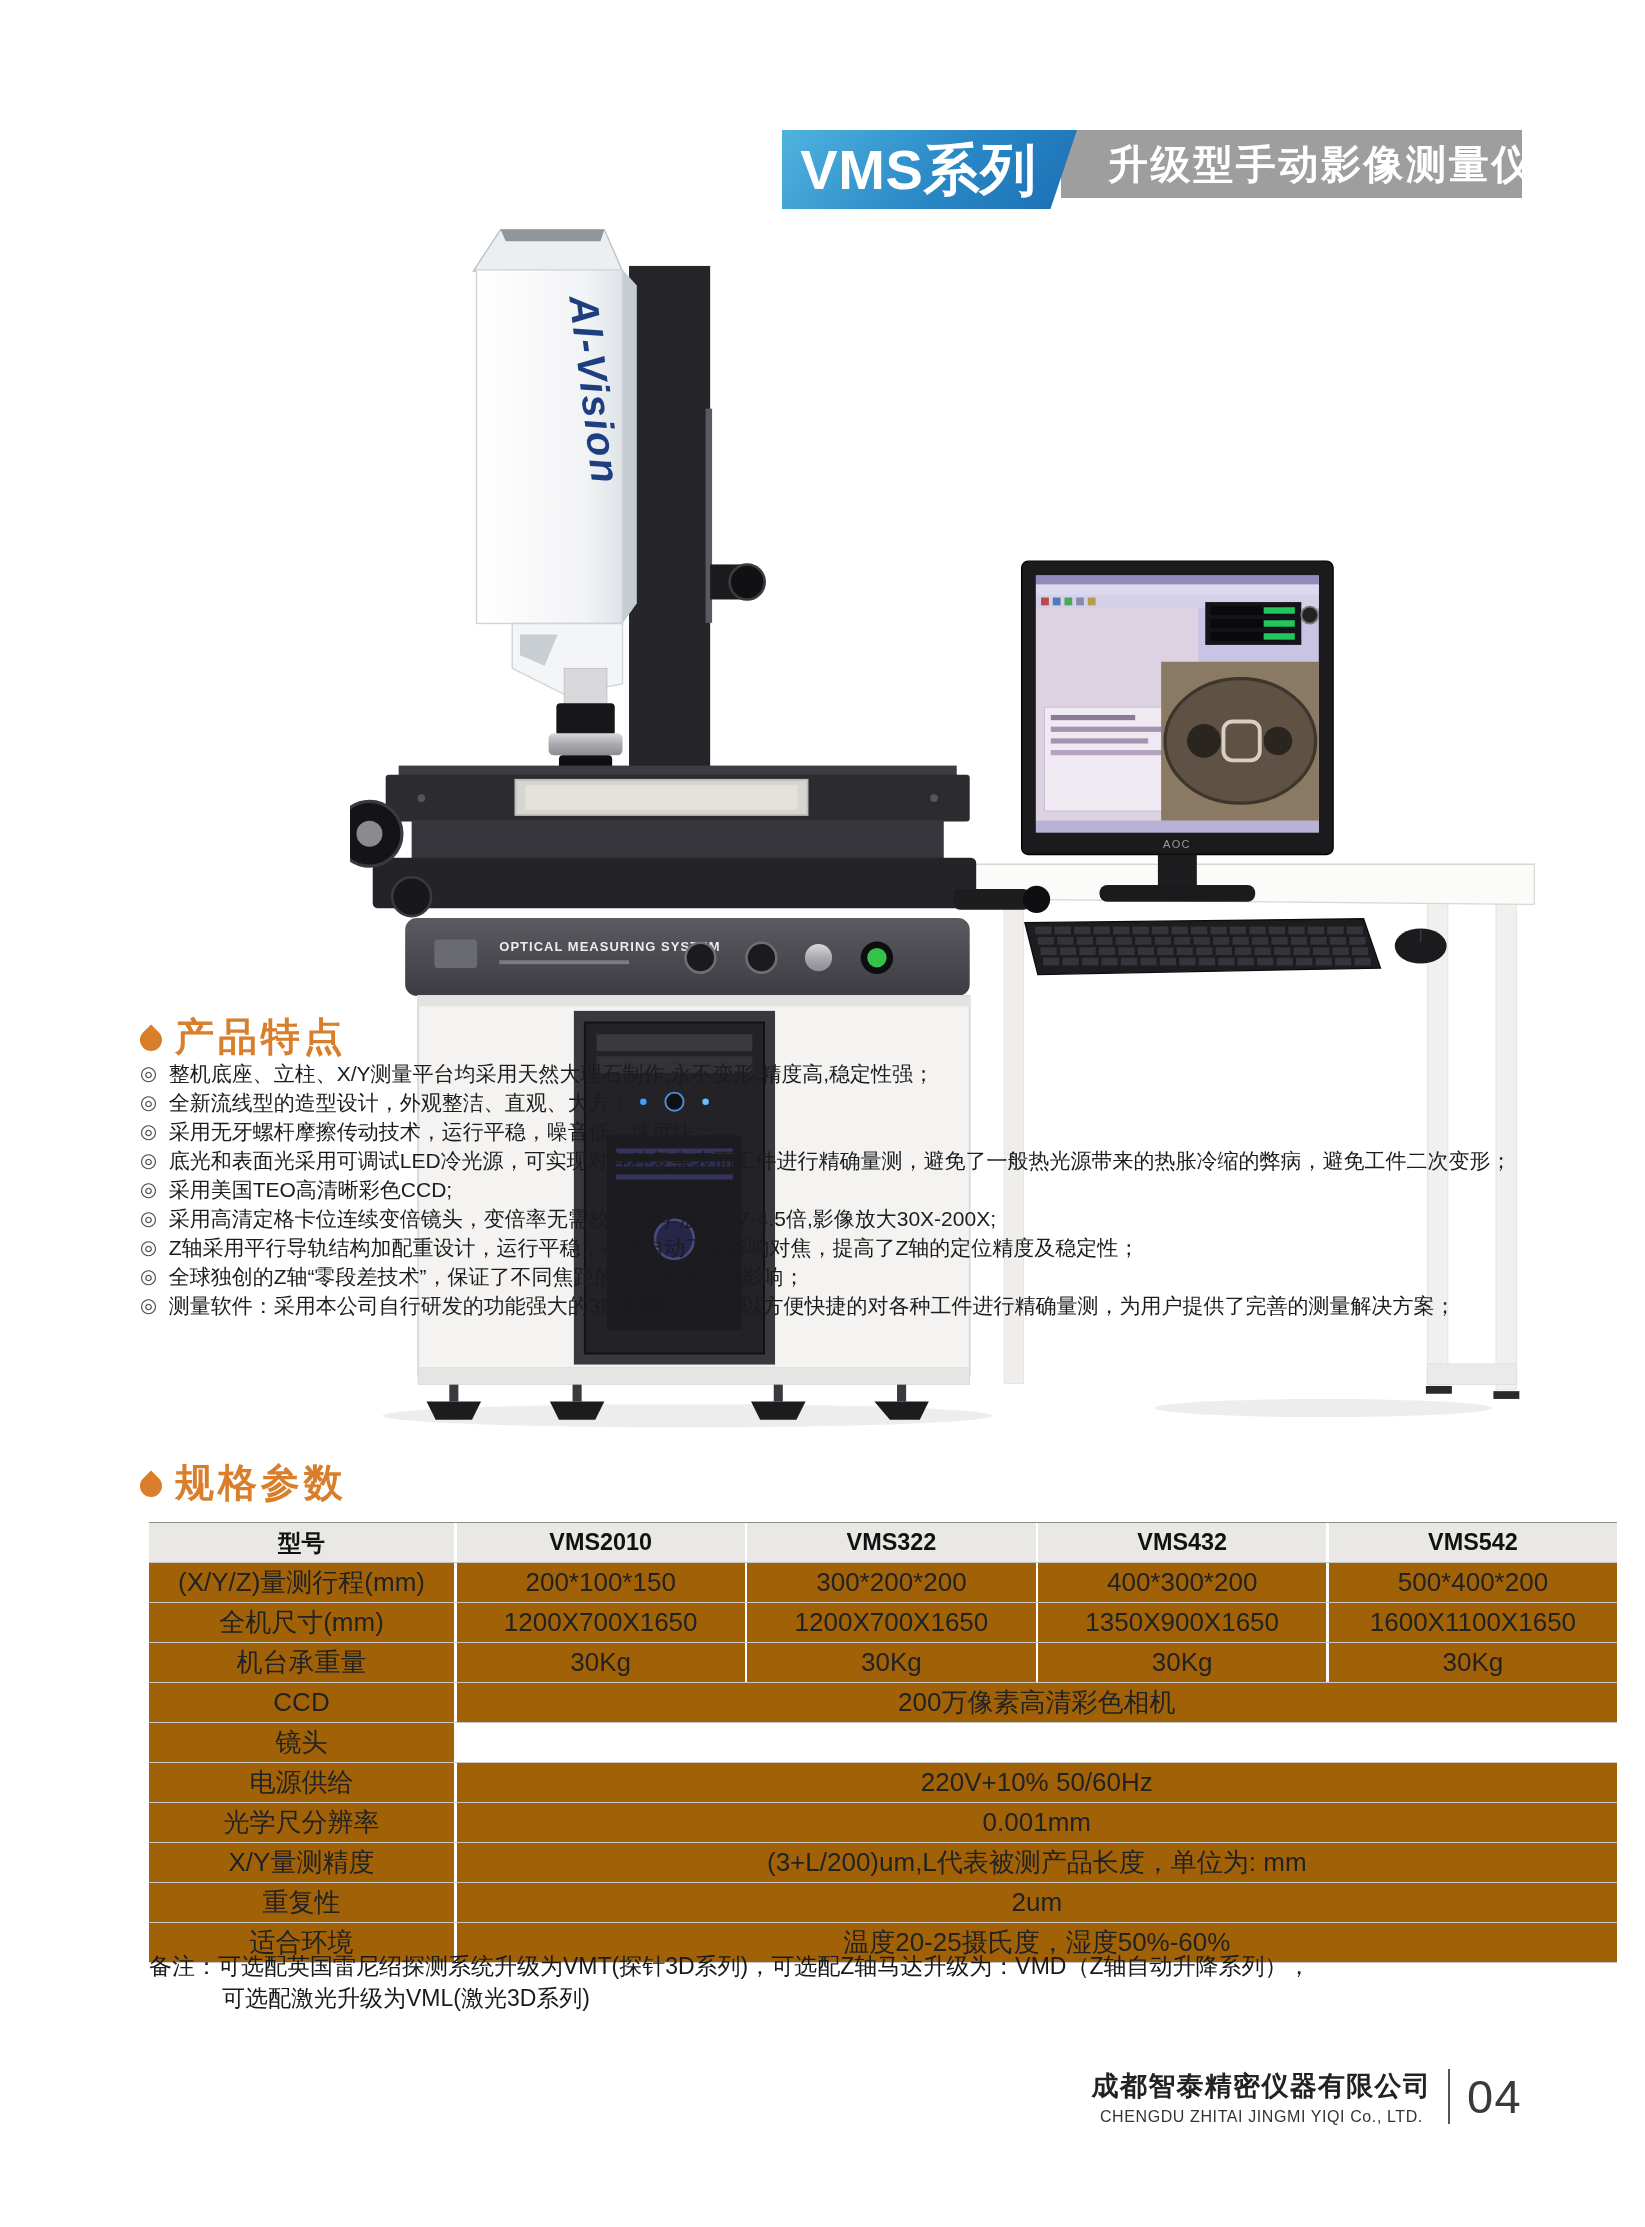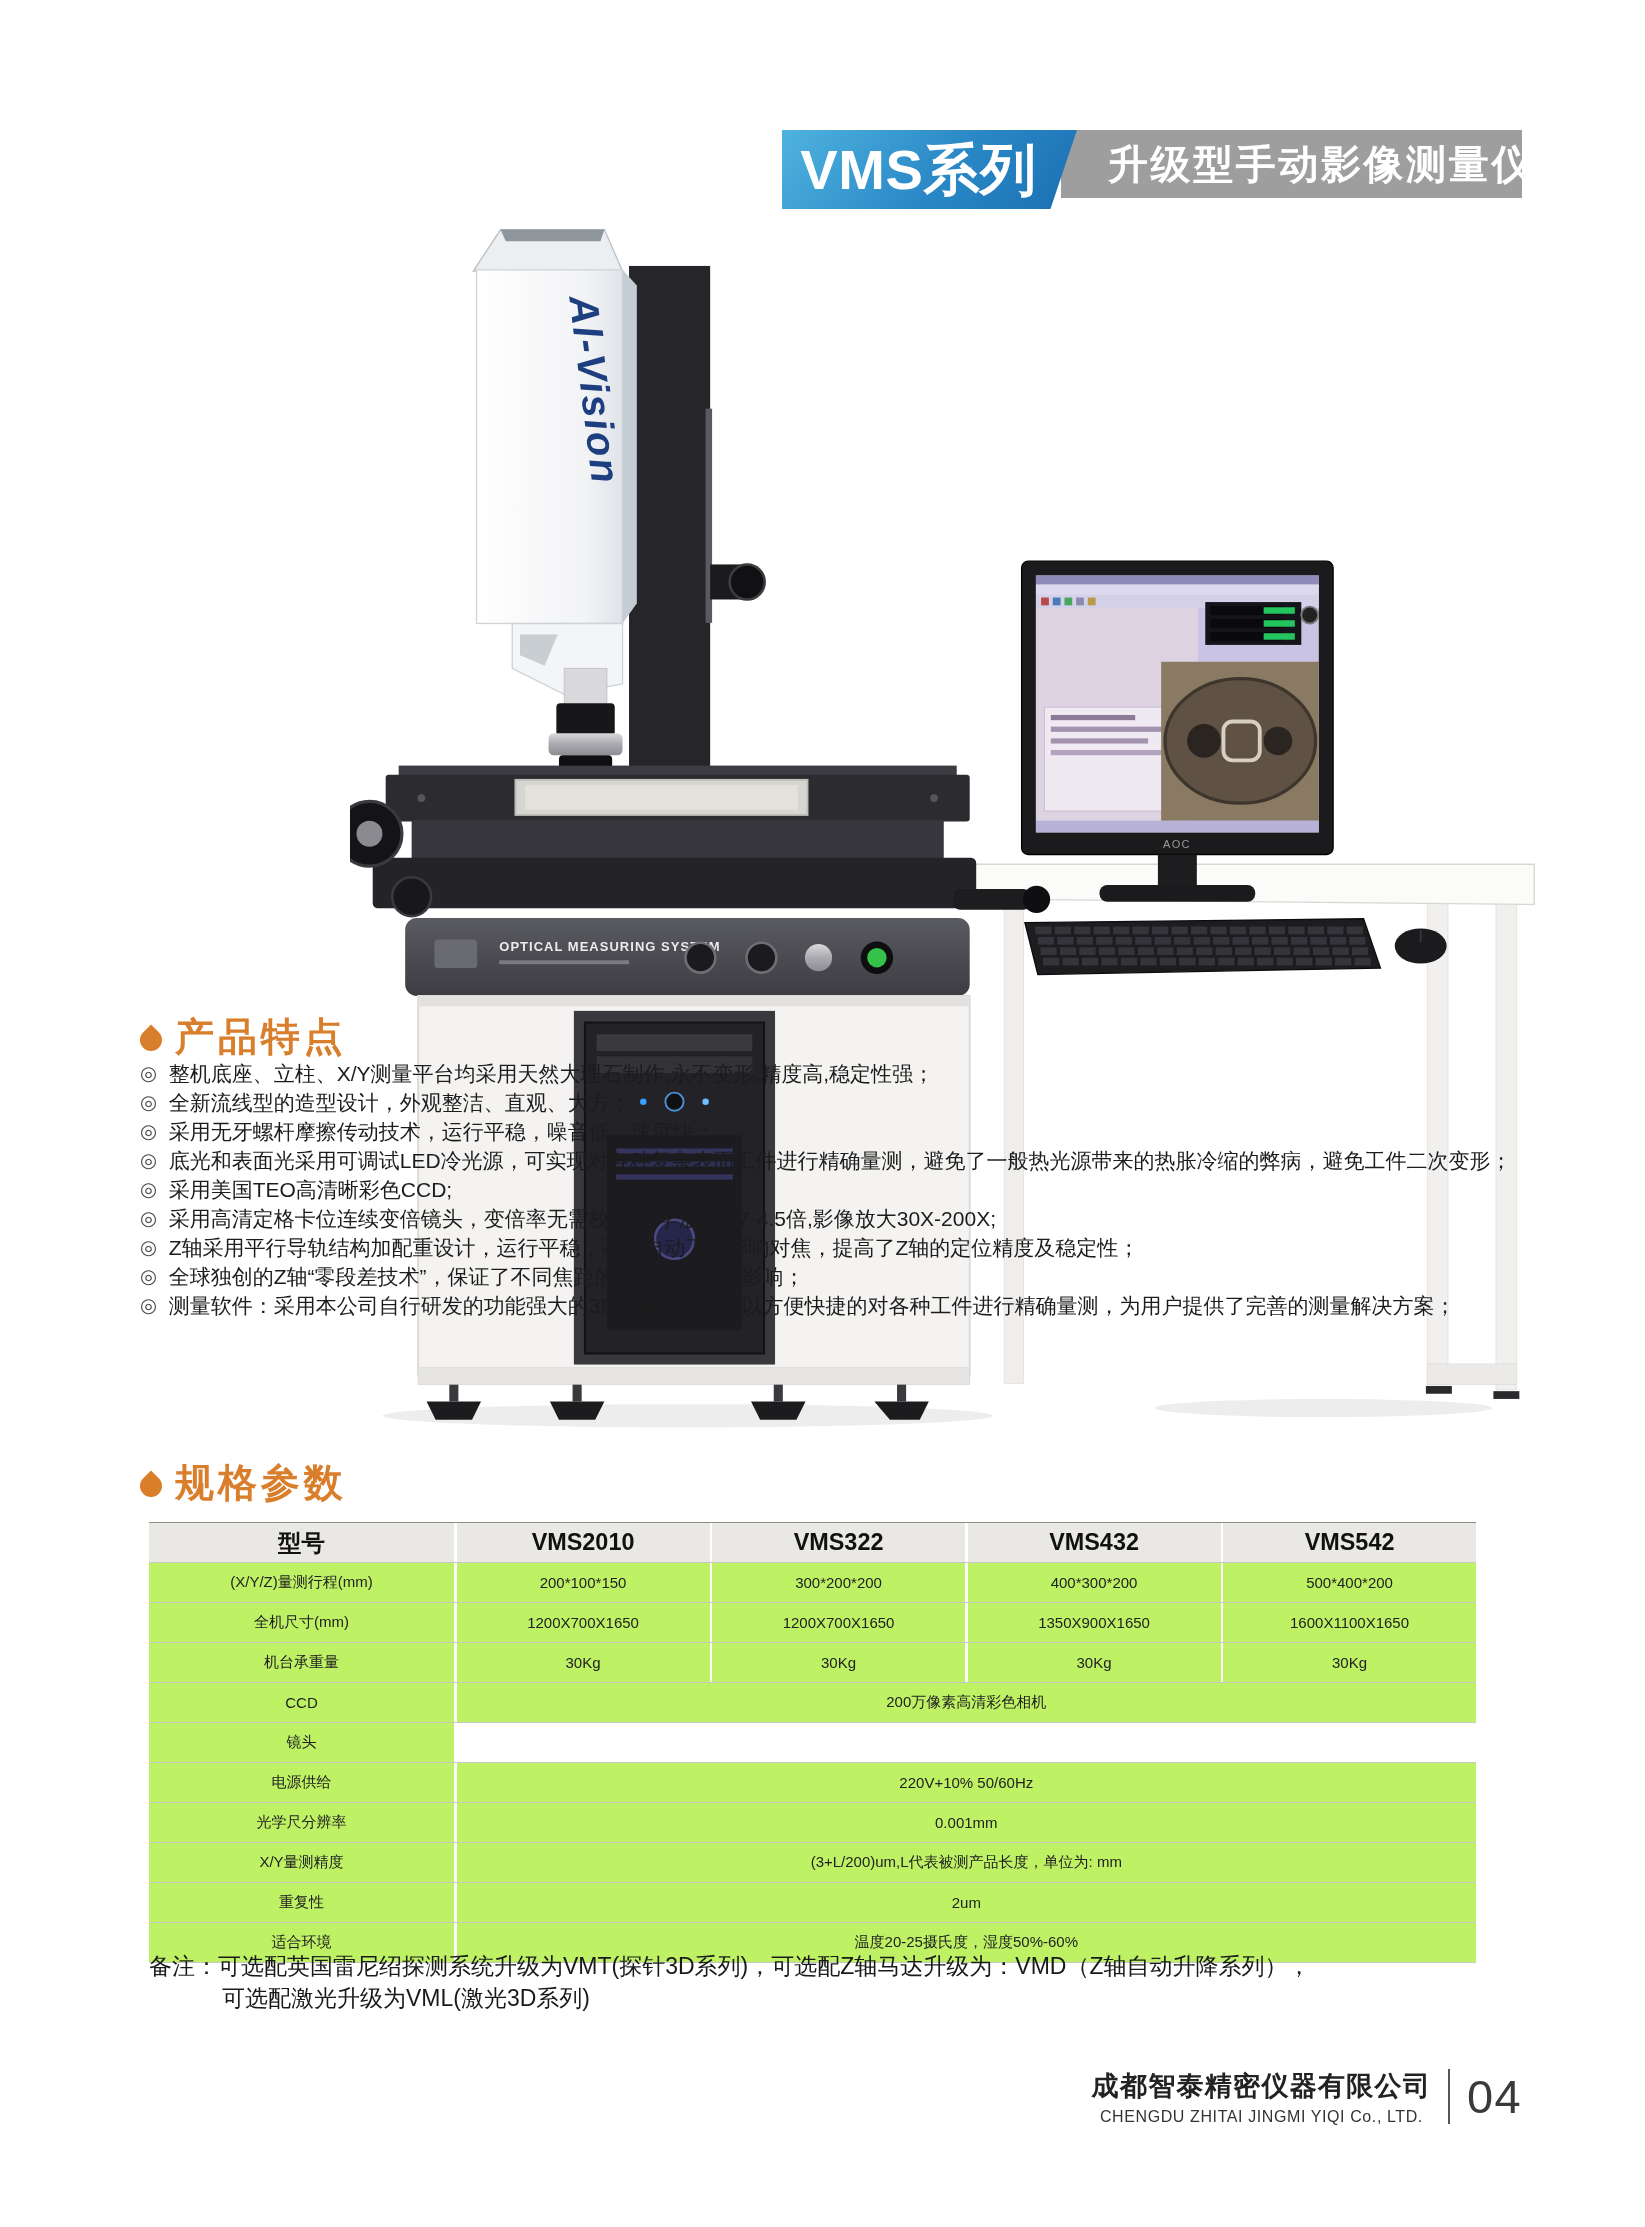--- a/index.html
+++ b/index.html
@@ -16,24 +16,24 @@
   .hdr-blue .series{color:#ffffff;font-size:56px;font-weight:bold;letter-spacing:0.6px;padding-right:22px;white-space:nowrap;}
   
   .sec-title{position:absolute;display:flex;align-items:center;gap:13px;}
   .drop{width:22px;height:22px;background:#d97e2b;border-radius:0 50% 50% 50%;transform:rotate(45deg);margin-top:6.5px;}
   .sec-title .t{color:#d97e2b;font-size:39px;font-weight:bold;letter-spacing:3.9px;white-space:nowrap;}
   
   .features{position:absolute;left:140px;top:1059px;width:1454px;}
   .feat-item{display:flex;align-items:center;height:29px;font-size:21px;color:#1c1c1c;white-space:nowrap;}
   .feat-item .mark{color:#4a4a4a;font-size:19.5px;margin-right:11.7px;flex:0 0 auto;}
   
-  .spec-table{position:absolute;left:149px;top:1522px;width:1327px;border-top:1.9px solid #8f8d8a;}
+  .spec-table{position:absolute;left:149px;top:1522px;width:1468px;border-top:1.9px solid #8f8d8a;}
   .spec-row{display:flex;gap:2.6px;height:39px;border-bottom:1.3px solid #c9c7c4;}
-  .spec-cell{display:flex;align-items:center;justify-content:center;background:#bef264;
-             font-size:15px;color:#222;white-space:nowrap;}
+  .spec-cell{display:flex;align-items:center;justify-content:center;background:#a16207;
+             font-size:26px;color:#222;white-space:nowrap;}
   .spec-label{flex:0 0 305px;}
   .spec-val{flex:1 1 0;}
   .spec-head .spec-cell{background:#e9e8e5;font-weight:bold;font-size:23.4px;color:#111;}
   
   .note{position:absolute;left:149px;top:1950px;font-size:23px;line-height:32px;color:#1a1a1a;white-space:nowrap;}
   .note .l2{padding-left:73px;}
   .footer{position:absolute;right:124px;top:2068px;display:flex;align-items:center;gap:17px;}
   .f-co{text-align:center;}
   .f-cn{font-size:27px;font-weight:bold;color:#222;letter-spacing:1.3px;white-space:nowrap;}
   .f-en{font-size:16px;color:#333;letter-spacing:0.6px;margin-top:3.9px;white-space:nowrap;}

